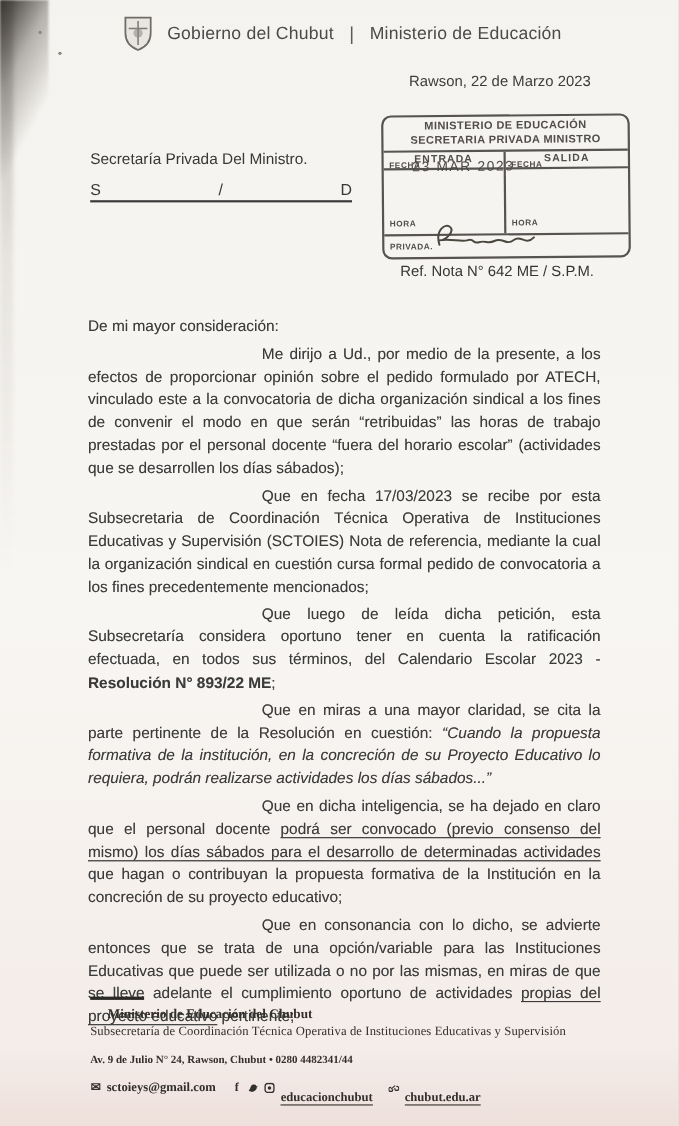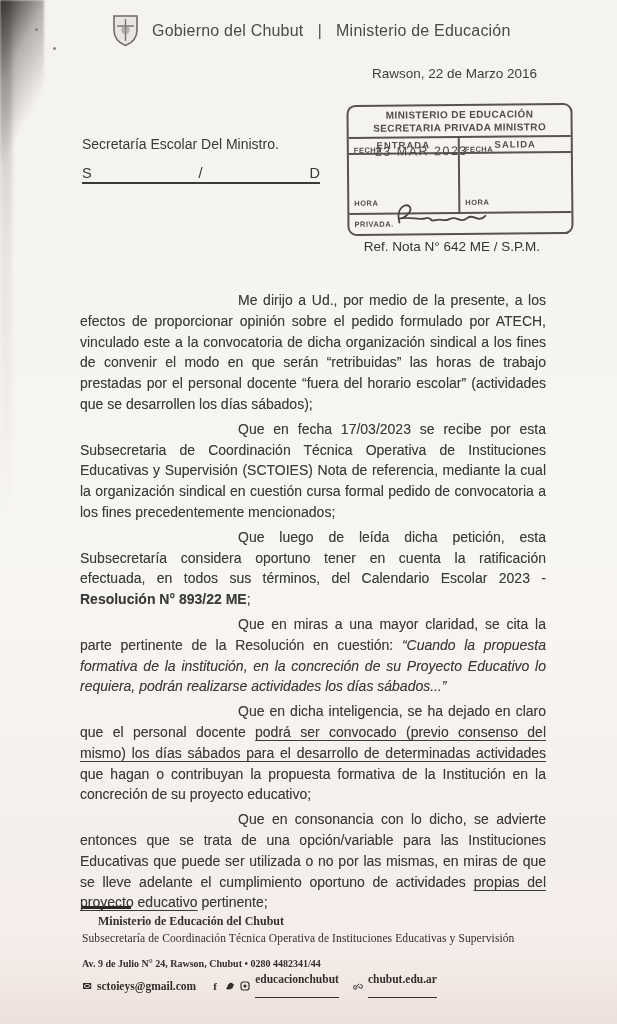--- a/index.html
+++ b/index.html
@@ -70,21 +70,21 @@
   .seg-u{text-decoration:underline; text-underline-offset:2.5px;}
   .seg-i{font-style:italic;}
   
   .footer{position:absolute; left:82px; top:906px; width:480px;
     font-family:"Liberation Serif", serif; color:#332f2c;}
   .footer-rule{width:49px; height:3px; background:#2b2926; margin-bottom:5px;}
   .dept1{font-size:12px; font-weight:600; margin-bottom:3px;margin-left:16px;}
   .dept2{font-size:11.5px; font-weight:400; letter-spacing:.1px;}
   .address{font-size:10px; margin-top:14px; font-weight:600;}
   .contact-row{display:flex; align-items:center; gap:5px; margin-top:4px; font-size:11.5px; font-weight:600;}
-  .contact-row .u{border-bottom:1px solid #332f2c; padding-bottom:12px;}
+  .contact-row .u{border-bottom:1px solid #332f2c; padding-bottom:0;margin-top:19px;}
   .mini-icon{display:inline-flex; align-items:center; justify-content:center; width:10px; height:10px;}
   .env-glyph{font-size:11px; line-height:10px;}
   .fb-glyph{font-family:"Liberation Serif", serif; font-weight:700; font-size:11px; line-height:10px;}
   .gap-s{width:4px;}
 </style>
 </head>
 <body>
 
 <div class="page">
 
@@ -100,21 +100,21 @@
       <path d="M13.5 5 V27 M5 12 H22" stroke="#7c7974" stroke-width="1.4" fill="none"></path>
       <circle cx="13.5" cy="16" r="4.2" fill="#8a8782" opacity=".55"></circle>
     </svg>
     <div class="header-text">
       <span>Gobierno del Chubut</span>
       <span class="hdr-sep">|</span>
       <span>Ministerio de Educación</span>
     </div>
   </div>
 
-  <div class="dateline">Rawson, 22 de Marzo 2016</div>
+  <div class="dateline">Rawson, 22 de Marzo 2023</div>
 
   <div class="stamp">
     <div class="stamp-title">
       <div>MINISTERIO DE EDUCACIÓN</div>
       <div>SECRETARIA PRIVADA MINISTRO</div>
     </div>
     <div class="stamp-cols">
       <div class="stamp-col entrada">
         <div class="stamp-col-head">ENTRADA</div>
         <span class="cell-label fecha-label">FECHA</span>
@@ -129,31 +129,32 @@
     </div>
     <div class="stamp-recibido">
       <span class="recibido-label">PRIVADA.</span>
       <svg class="signature" viewBox="0 0 110 36">
         <path d="M14 24 C10 10 20 4 24 8 C28 12 20 20 14 20 C24 18 34 22 40 20 C46 18 44 24 50 22 C56 20 58 24 64 21 C72 17 74 26 82 20 C88 15 92 26 100 18" fill="none" stroke="#4a473f" stroke-width="1.8" stroke-linecap="round"></path>
       </svg>
     </div>
   </div>
 
   <div class="addressee">
-    <div class="line">Secretaría Escolar Del Ministro.</div>
+    <div class="line">Secretaría Privada Del Ministro.</div>
     <div class="sd-line">
       <span>S</span>
       <span>/</span>
       <span>D</span>
     </div>
   </div>
 
   <div class="ref-line">Ref. Nota N° 642 ME / S.P.M.</div>
 
   <div class="letter-body">
+    <p class="salutation">De mi mayor consideración:</p>
     <div>
         <p class="para"><span>Me dirijo a Ud., por medio de la presente, a los efectos de proporcionar opinión sobre el pedido formulado por ATECH, vinculado este a la convocatoria de dicha organización sindical a los fines de convenir el modo en que serán “retribuidas” las horas de trabajo prestadas por el personal docente “fuera del horario escolar” (actividades que se desarrollen los días sábados);</span></p>
         <p class="para"><span>Que en fecha 17/03/2023 se recibe por esta Subsecretaria de Coordinación Técnica Operativa de Instituciones Educativas y Supervisión (SCTOIES) Nota de referencia, mediante la cual la organización sindical en cuestión cursa formal pedido de convocatoria a los fines precedentemente mencionados;</span></p>
         <p class="para"><span>Que luego de leída dicha petición, esta Subsecretaría considera oportuno tener en cuenta la ratificación efectuada, en todos sus términos, del Calendario Escolar 2023 - </span><span class="seg-b">Resolución N° 893/22 ME</span><span>;</span></p>
         <p class="para"><span>Que en miras a una mayor claridad, se cita la parte pertinente de la Resolución en cuestión: </span><span class="seg-i">“Cuando la propuesta formativa de la institución, en la concreción de su Proyecto Educativo lo requiera, podrán realizarse actividades los días sábados...”</span></p>
         <p class="para"><span>Que en dicha inteligencia, se ha dejado en claro que el personal docente </span><span class="seg-u">podrá ser convocado (previo consenso del mismo) los días sábados para el desarrollo de determinadas actividades</span><span> que hagan o contribuyan la propuesta formativa de la Institución en la concreción de su proyecto educativo;</span></p>
         <p class="para"><span>Que en consonancia con lo dicho, se advierte entonces que se trata de una opción/variable para las Instituciones Educativas que puede ser utilizada o no por las mismas, en miras de que se lleve adelante el cumplimiento oportuno de actividades </span><span class="seg-u">propias del proyecto educativo</span><span> pertinente;</span></p>
       </div>
   </div>
 

